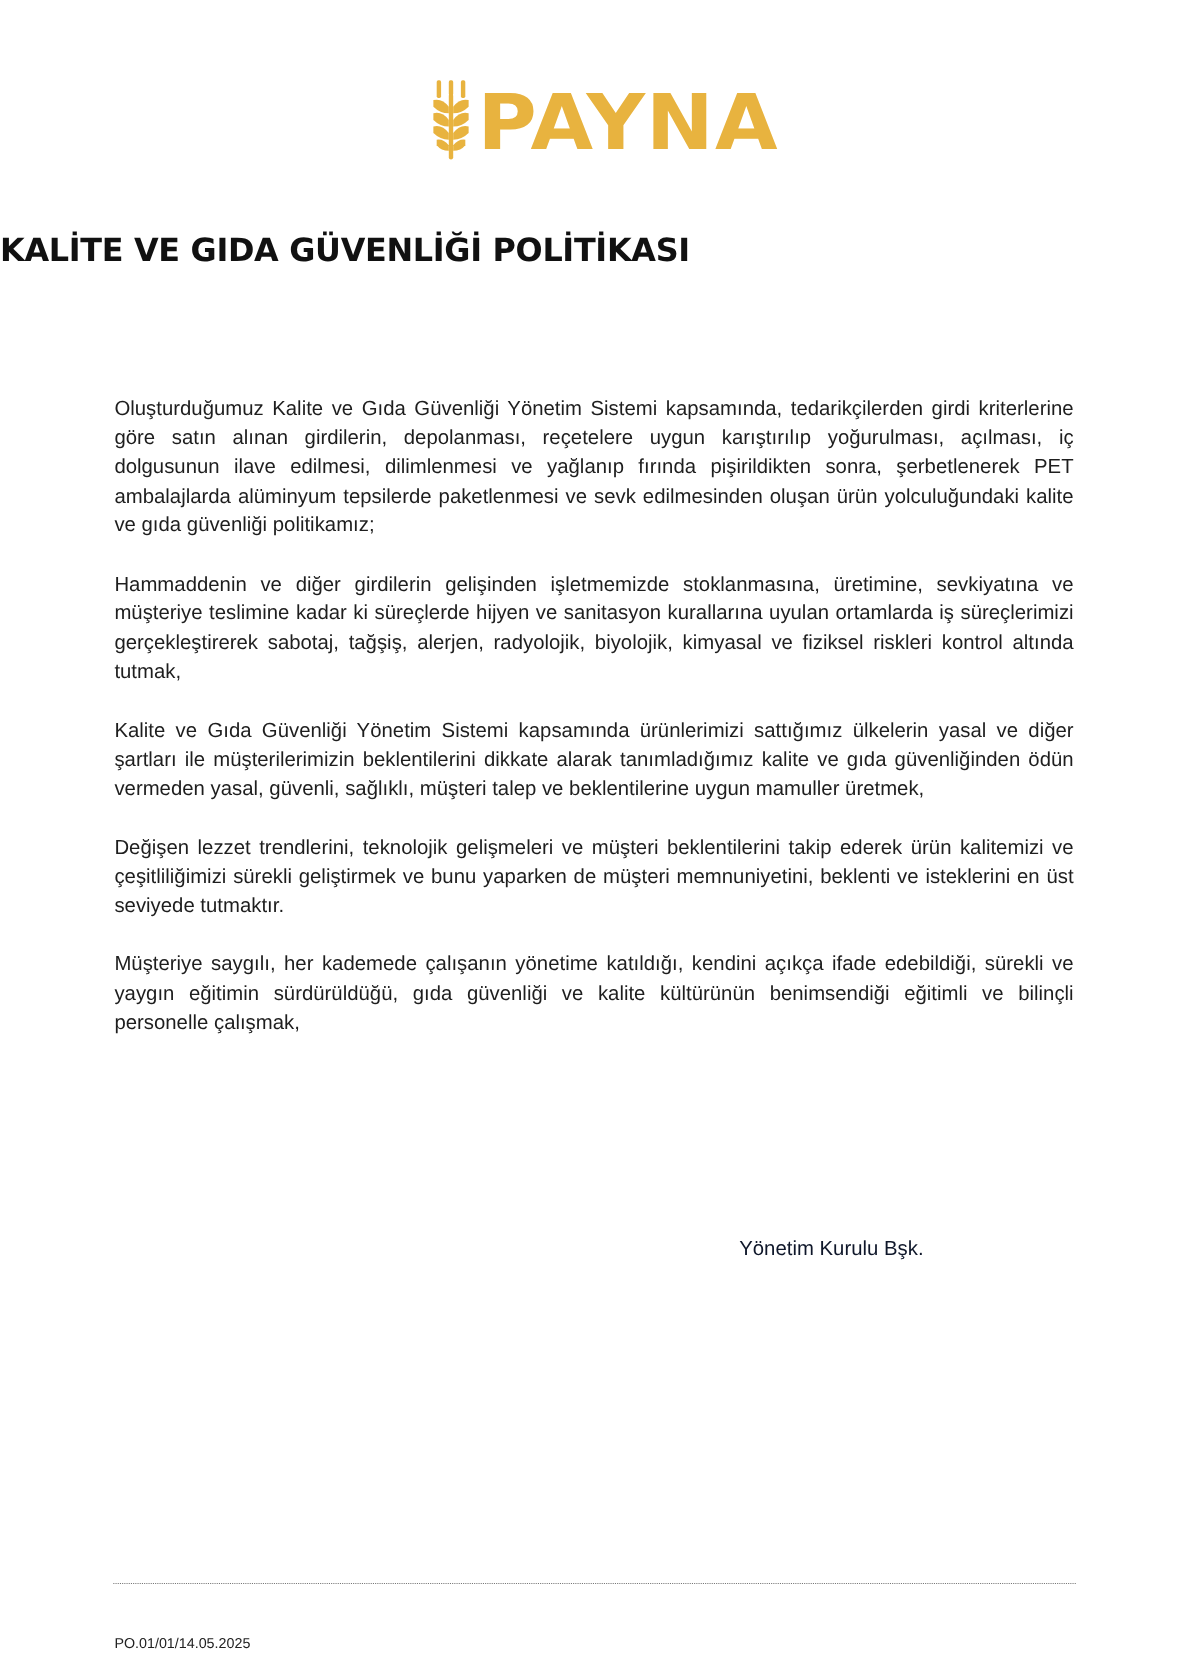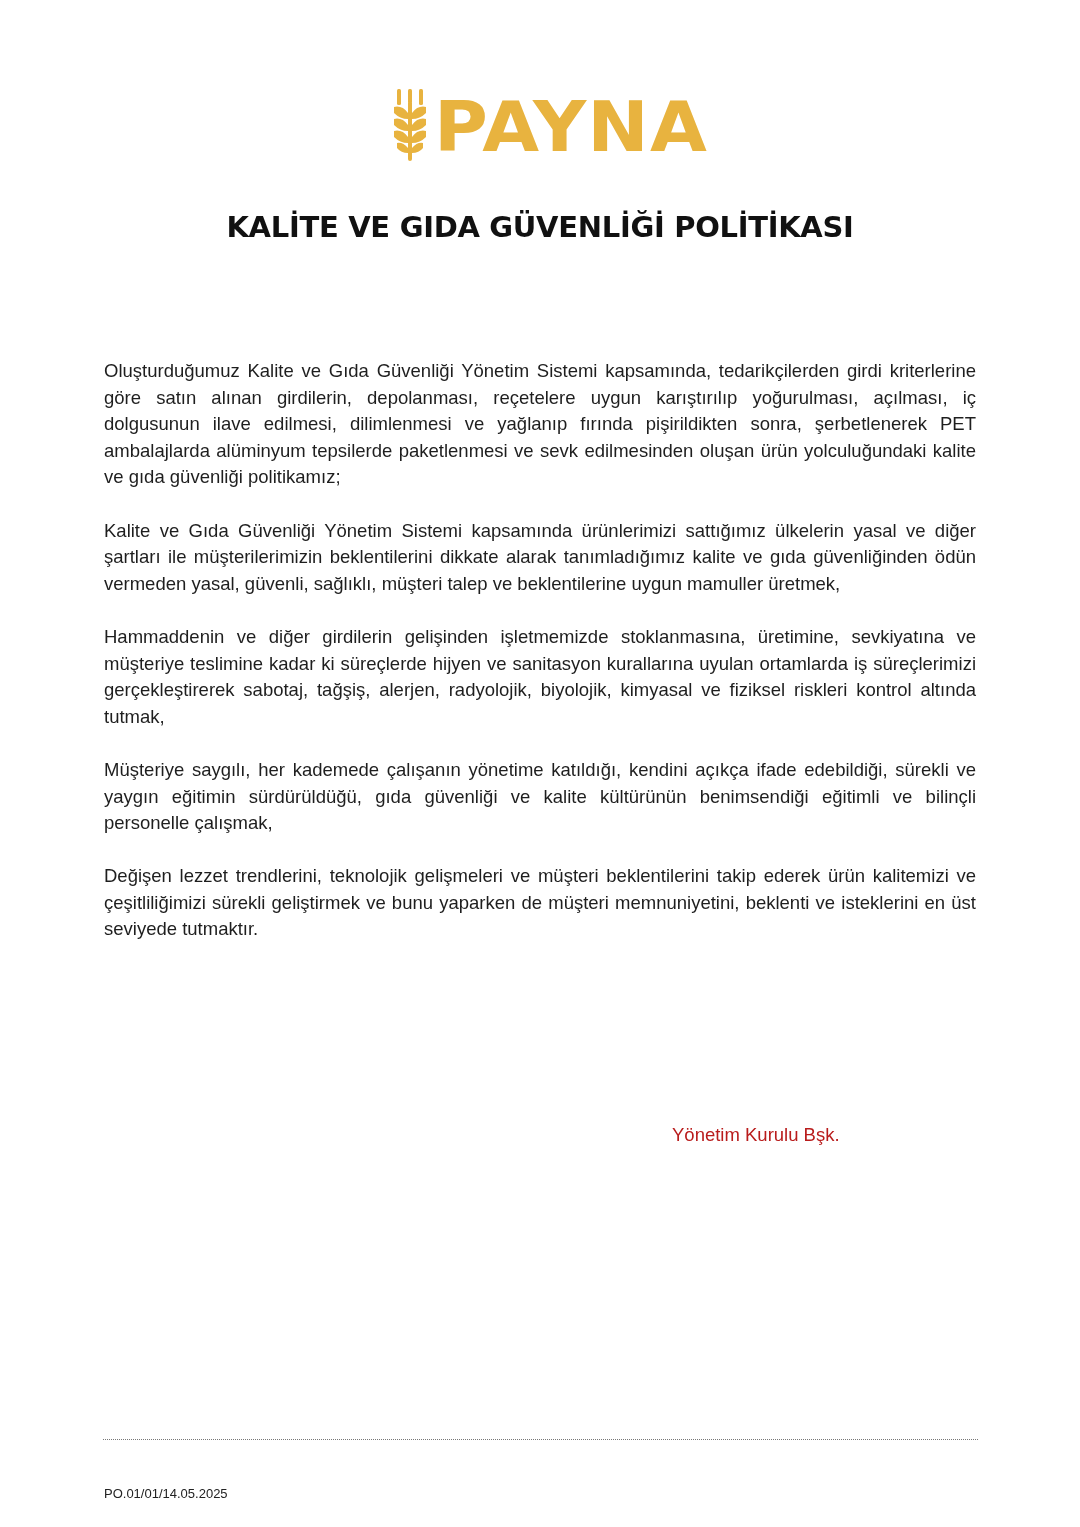--- a/index.html
+++ b/index.html
@@ -17,21 +17,21 @@
     }
     .page {
       position: absolute;
       left: 0; top: 0;
       width: 1080px;
       height: 1527px;
     }
     .logo {
       position: absolute;
       left: 392px;
-      top: 86px;
+      top: 70px;
       height: 80px;
       display: flex;
       align-items: center;
     }
     .logo-mark {
       width: 36px;
       height: 78px;
       margin-right: 6px;
     }
     .logo-text {
@@ -42,21 +42,20 @@
       line-height: 1;
       margin-top: 2px;
       transform: scaleX(1.05);
       transform-origin: left center;
     }
     .title {
       position: absolute;
       left: 0;
       width: 1080px;
       top: 210px;
-      text-align: center;
       font-family: "DejaVu Sans", sans-serif;
       font-weight: bold;
       font-size: 29px;
       color: #111;
       letter-spacing: -0.3px;
     }
     .body-text {
       position: absolute;
       left: 104px;
       width: 872px;
@@ -70,21 +69,21 @@
       margin: 0 0 26.6px 0;
       text-align: justify;
     }
     .paragraphs { top: 358px; }
     .signature {
       position: absolute;
       left: 672px;
       top: 1124px;
       font-family: "Liberation Sans", sans-serif;
       font-size: 18.5px;
-      color: #b91c1c;
+      color: #0f172a;
     }
     .footer-rule {
       position: absolute;
       left: 103px;
       width: 875px;
       top: 1439px;
       border-top: 1px dotted #777;
     }
     .footer-code {
       position: absolute;
@@ -118,24 +117,24 @@
       </g>
     </svg>
     <span class="logo-text" style="color:#E8B33F;">PAYNA</span>
   </div>
 
   <div class="title">KALİTE VE GIDA GÜVENLİĞİ POLİTİKASI</div>
 
 
   <div class="body-text paragraphs">
     <p class="para">Oluşturduğumuz Kalite ve Gıda Güvenliği Yönetim Sistemi kapsamında, tedarikçilerden girdi kriterlerine göre satın alınan girdilerin, depolanması, reçetelere uygun karıştırılıp yoğurulması, açılması, iç dolgusunun ilave edilmesi, dilimlenmesi ve yağlanıp fırında pişirildikten sonra, şerbetlenerek PET ambalajlarda alüminyum tepsilerde paketlenmesi ve sevk edilmesinden oluşan ürün yolculuğundaki kalite ve gıda güvenliği politikamız;</p>
+    <p class="para">Hammaddenin ve diğer girdilerin gelişinden işletmemizde stoklanmasına, üretimine, sevkiyatına ve müşteriye teslimine kadar ki süreçlerde hijyen ve sanitasyon kurallarına uyulan ortamlarda iş süreçlerimizi gerçekleştirerek sabotaj, tağşiş, alerjen, radyolojik, biyolojik, kimyasal ve fiziksel riskleri kontrol altında tutmak,</p>
     <p class="para">Kalite ve Gıda Güvenliği Yönetim Sistemi kapsamında ürünlerimizi sattığımız ülkelerin yasal ve diğer şartları ile müşterilerimizin beklentilerini dikkate alarak tanımladığımız kalite ve gıda güvenliğinden ödün vermeden yasal, güvenli, sağlıklı, müşteri talep ve beklentilerine uygun mamuller üretmek,</p>
-    <p class="para">Hammaddenin ve diğer girdilerin gelişinden işletmemizde stoklanmasına, üretimine, sevkiyatına ve müşteriye teslimine kadar ki süreçlerde hijyen ve sanitasyon kurallarına uyulan ortamlarda iş süreçlerimizi gerçekleştirerek sabotaj, tağşiş, alerjen, radyolojik, biyolojik, kimyasal ve fiziksel riskleri kontrol altında tutmak,</p>
+    <p class="para">Değişen lezzet trendlerini, teknolojik gelişmeleri ve müşteri beklentilerini takip ederek ürün kalitemizi ve çeşitliliğimizi sürekli geliştirmek ve bunu yaparken de müşteri memnuniyetini, beklenti ve isteklerini en üst seviyede tutmaktır.</p>
     <p class="para">Müşteriye saygılı, her kademede çalışanın yönetime katıldığı, kendini açıkça ifade edebildiği, sürekli ve yaygın eğitimin sürdürüldüğü, gıda güvenliği ve kalite kültürünün benimsendiği eğitimli ve bilinçli personelle çalışmak,</p>
-    <p class="para">Değişen lezzet trendlerini, teknolojik gelişmeleri ve müşteri beklentilerini takip ederek ürün kalitemizi ve çeşitliliğimizi sürekli geliştirmek ve bunu yaparken de müşteri memnuniyetini, beklenti ve isteklerini en üst seviyede tutmaktır.</p>
   </div>
 
   <div class="signature">Yönetim Kurulu Bşk.</div>
 
   <div class="footer-rule"></div>
   <div class="footer-code">PO.01/01/14.05.2025</div>
 
 </div>
 
 </body></html>

